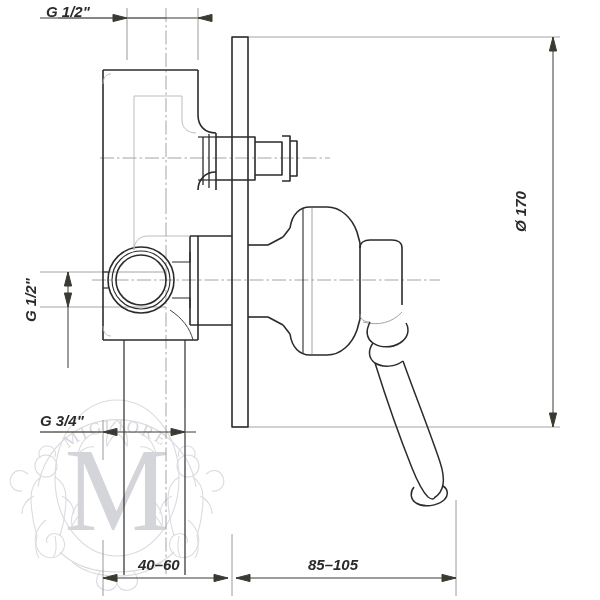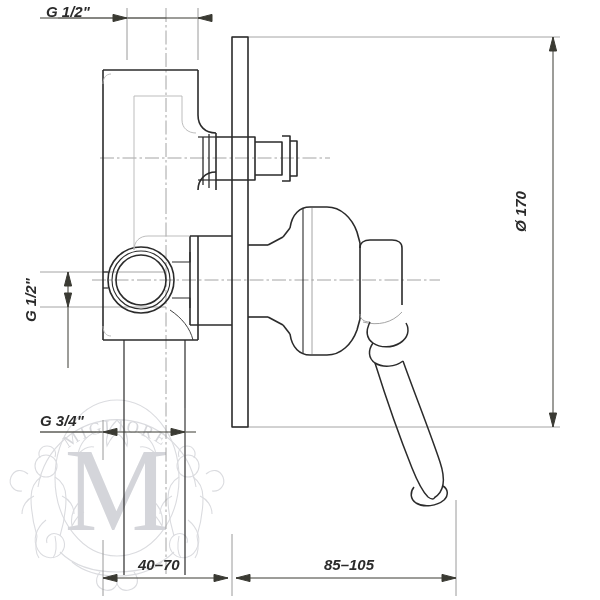--- a/index.html
+++ b/index.html
@@ -238,17 +238,17 @@
   <div class="lbl" style="left:46px;top:3px;font-size:15px;z-index:3;">G 1/2"</div>
 
   <div class="lbl" style="left:22px;top:322px;font-size:15px;z-index:3;
               transform:rotate(-90deg);transform-origin:left top;">G 1/2"</div>
 
   <div class="lbl" style="left:40px;top:412px;font-size:15px;z-index:3;">G 3/4"</div>
 
   <div class="lbl" style="left:512px;top:232px;font-size:15px;z-index:3;
               transform:rotate(-90deg);transform-origin:left top;">Ø 170</div>
 
-  <div class="lbl" style="left:138px;top:556px;font-size:15px;z-index:3;">40–70</div>
-
-  <div class="lbl" style="left:324px;top:556px;font-size:15px;z-index:3;">85–105</div>
+  <div class="lbl" style="left:138px;top:556px;font-size:15px;z-index:3;">40–60</div>
+
+  <div class="lbl" style="left:308px;top:556px;font-size:15px;z-index:3;">85–105</div>
 
 </div>
 
 </body></html>

